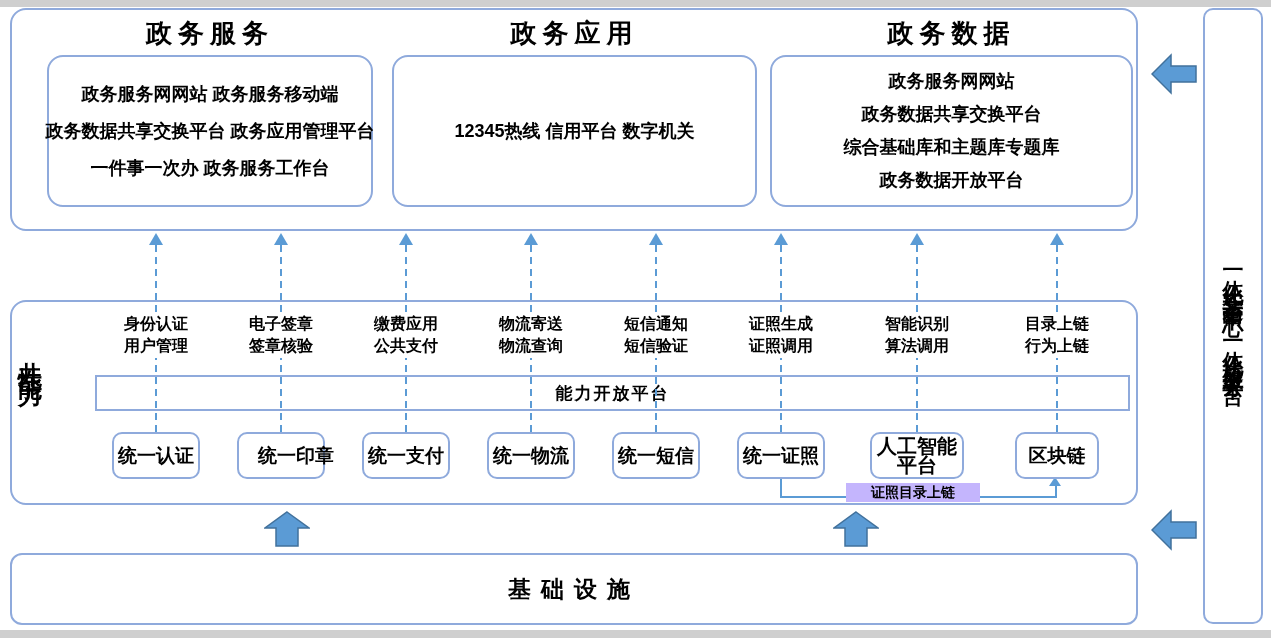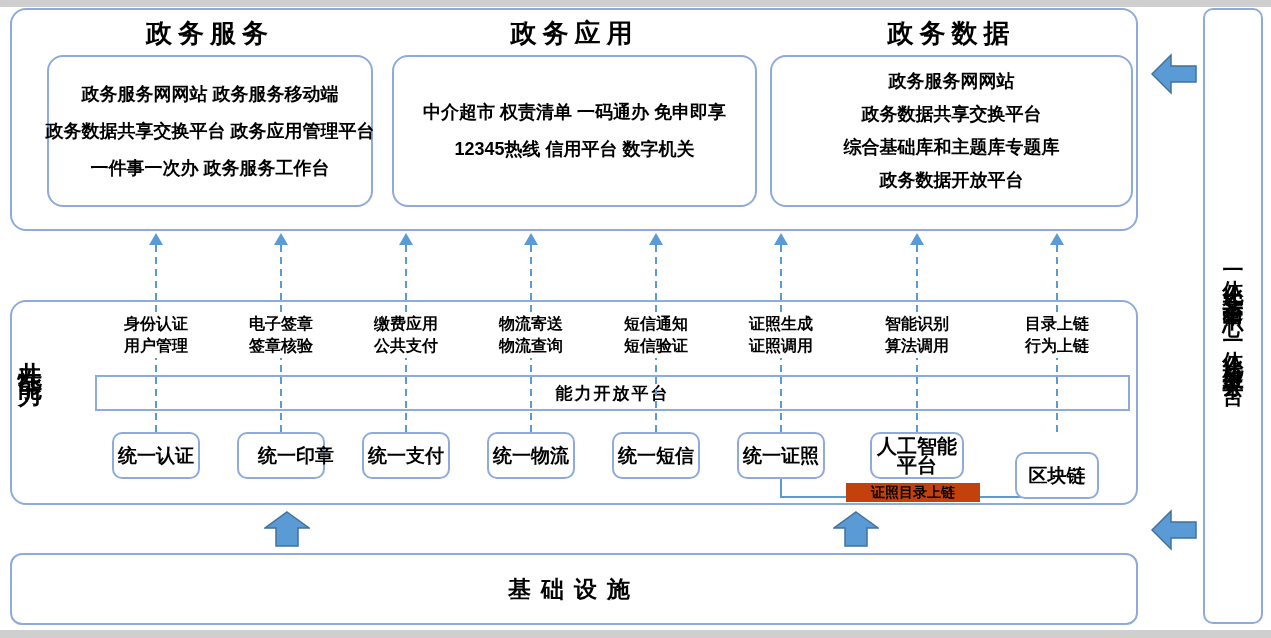--- a/index.html
+++ b/index.html
@@ -38,21 +38,21 @@
   .open-bar{left:95px;top:375px;width:1035px;height:36px;border:2px solid var(--border,#8FAADC);
     display:flex;align-items:center;justify-content:center;font-size:17px;background:transparent;z-index:0;letter-spacing:2px;}
   .unit-box{top:432px;height:47px;border:2px solid var(--border,#8FAADC);border-radius:10px;background:#fff;
     display:flex;flex-direction:column;align-items:center;justify-content:center;text-align:center;
     font-size:19px;z-index:2;}
   .unit-box div{line-height:19px;white-space:nowrap;}
   .unit-box div:only-child{line-height:20px;}
 
   
   .conn{background:var(--line,#5B9BD5);z-index:1;}
-  .conn-label{left:846px;top:483px;width:134px;height:19px;background:#c2410c;z-index:2;
+  .conn-label{left:846px;top:483px;width:134px;height:19px;background:#c4b5fd;z-index:2;
     display:flex;align-items:center;justify-content:center;font-size:14px;white-space:nowrap;}
   .conn-arrow{left:1049px;top:477px;width:0;height:0;border-left:6px solid transparent;
     border-right:6px solid transparent;border-bottom:9px solid var(--line,#5B9BD5);z-index:1;}
 
   
   .bottom-box{left:10px;top:553px;width:1128px;height:72px;border-radius:12px;
     display:flex;align-items:center;justify-content:center;font-size:23px;letter-spacing:10px;}
   .side-panel{left:1203px;top:8px;width:60px;height:616px;border-radius:10px;
     display:flex;align-items:center;justify-content:center;}
   .side-panel-text{writing-mode:vertical-rl;text-orientation:upright;font-size:21px;letter-spacing:5px;line-height:40px;}
@@ -70,21 +70,20 @@
 <div class="abs section-title" style="left:47px;width:326px;">政务服务</div>
 <div class="abs section-title" style="left:392px;width:365px;">政务应用</div>
 <div class="abs section-title" style="left:770px;width:363px;">政务数据</div>
 
 <div class="abs inner-box lh37" style="left:47px;width:326px;">
   <div>政务服务网网站 政务服务移动端</div>
   <div>政务数据共享交换平台 政务应用管理平台</div>
   <div>一件事一次办 政务服务工作台</div>
 </div>
 <div class="abs inner-box lh37" style="left:392px;width:365px;">
-  <div>中介超市 权责清单 一码通办 免申即享</div>
   <div>12345热线 信用平台 数字机关</div>
 </div>
 <div class="abs inner-box lh34" style="left:770px;width:363px;">
   <div>政务服务网网站</div>
   <div>政务数据共享交换平台</div>
   <div>综合基础库和主题库专题库</div>
   <div>政务数据开放平台</div>
 </div>
 
 <div class="abs panel middle-box" style="background:transparent;"></div>
@@ -164,21 +163,21 @@
       <div>人工智能</div>
       <div>平台</div>
     </div>
 
   <div class="abs dash-arrow" style="left: 1050px;"></div>
   <div class="abs dash" style="left: 1056px;"></div>
   <div class="abs cap-label" style="left: 1002px;">
       <div>目录上链</div>
       <div>行为上链</div>
     </div>
-  <div class="abs unit-box" style="left: 1015px; width: 84px; margin-top: 20px;">
+  <div class="abs unit-box" style="left: 1015px; width: 84px;">
       <div>区块链</div>
     </div>
 </div>
 
 <div class="abs conn" style="left:780px;top:479px;width:2px;height:18px;"></div>
 <div class="abs conn" style="left:780px;top:496px;width:277px;height:2px;"></div>
 <div class="abs conn" style="left:1055px;top:486px;width:2px;height:11px;"></div>
 <div class="abs conn-arrow"></div>
 <div class="abs conn-label">证照目录上链</div>
 

